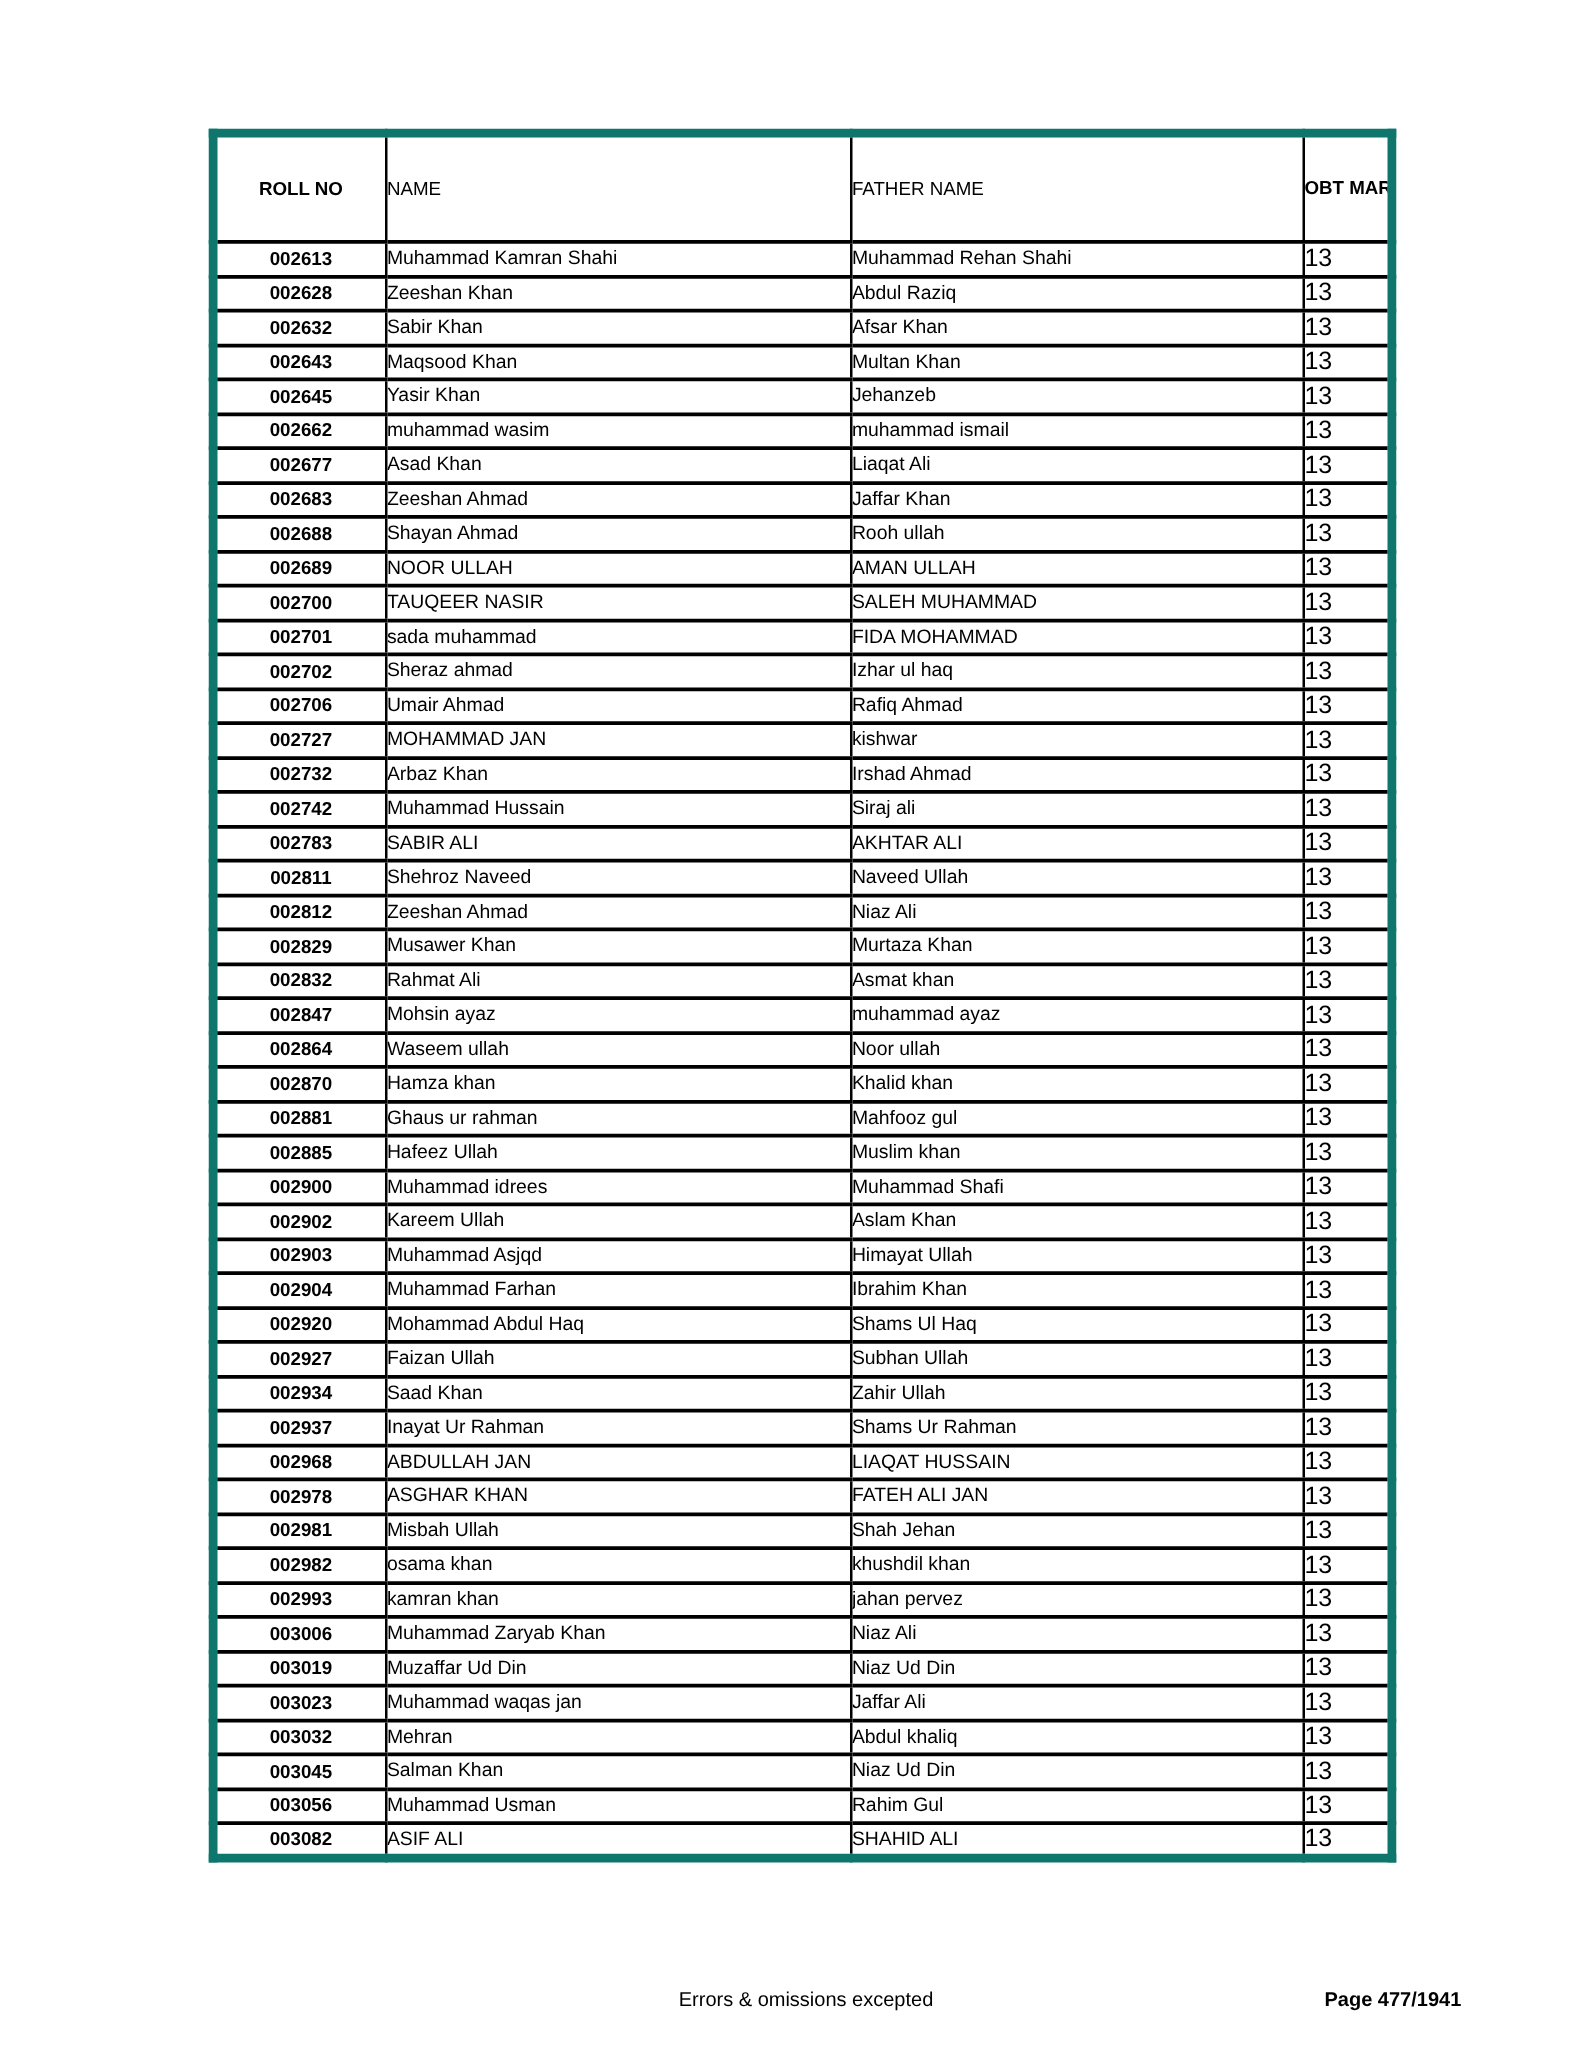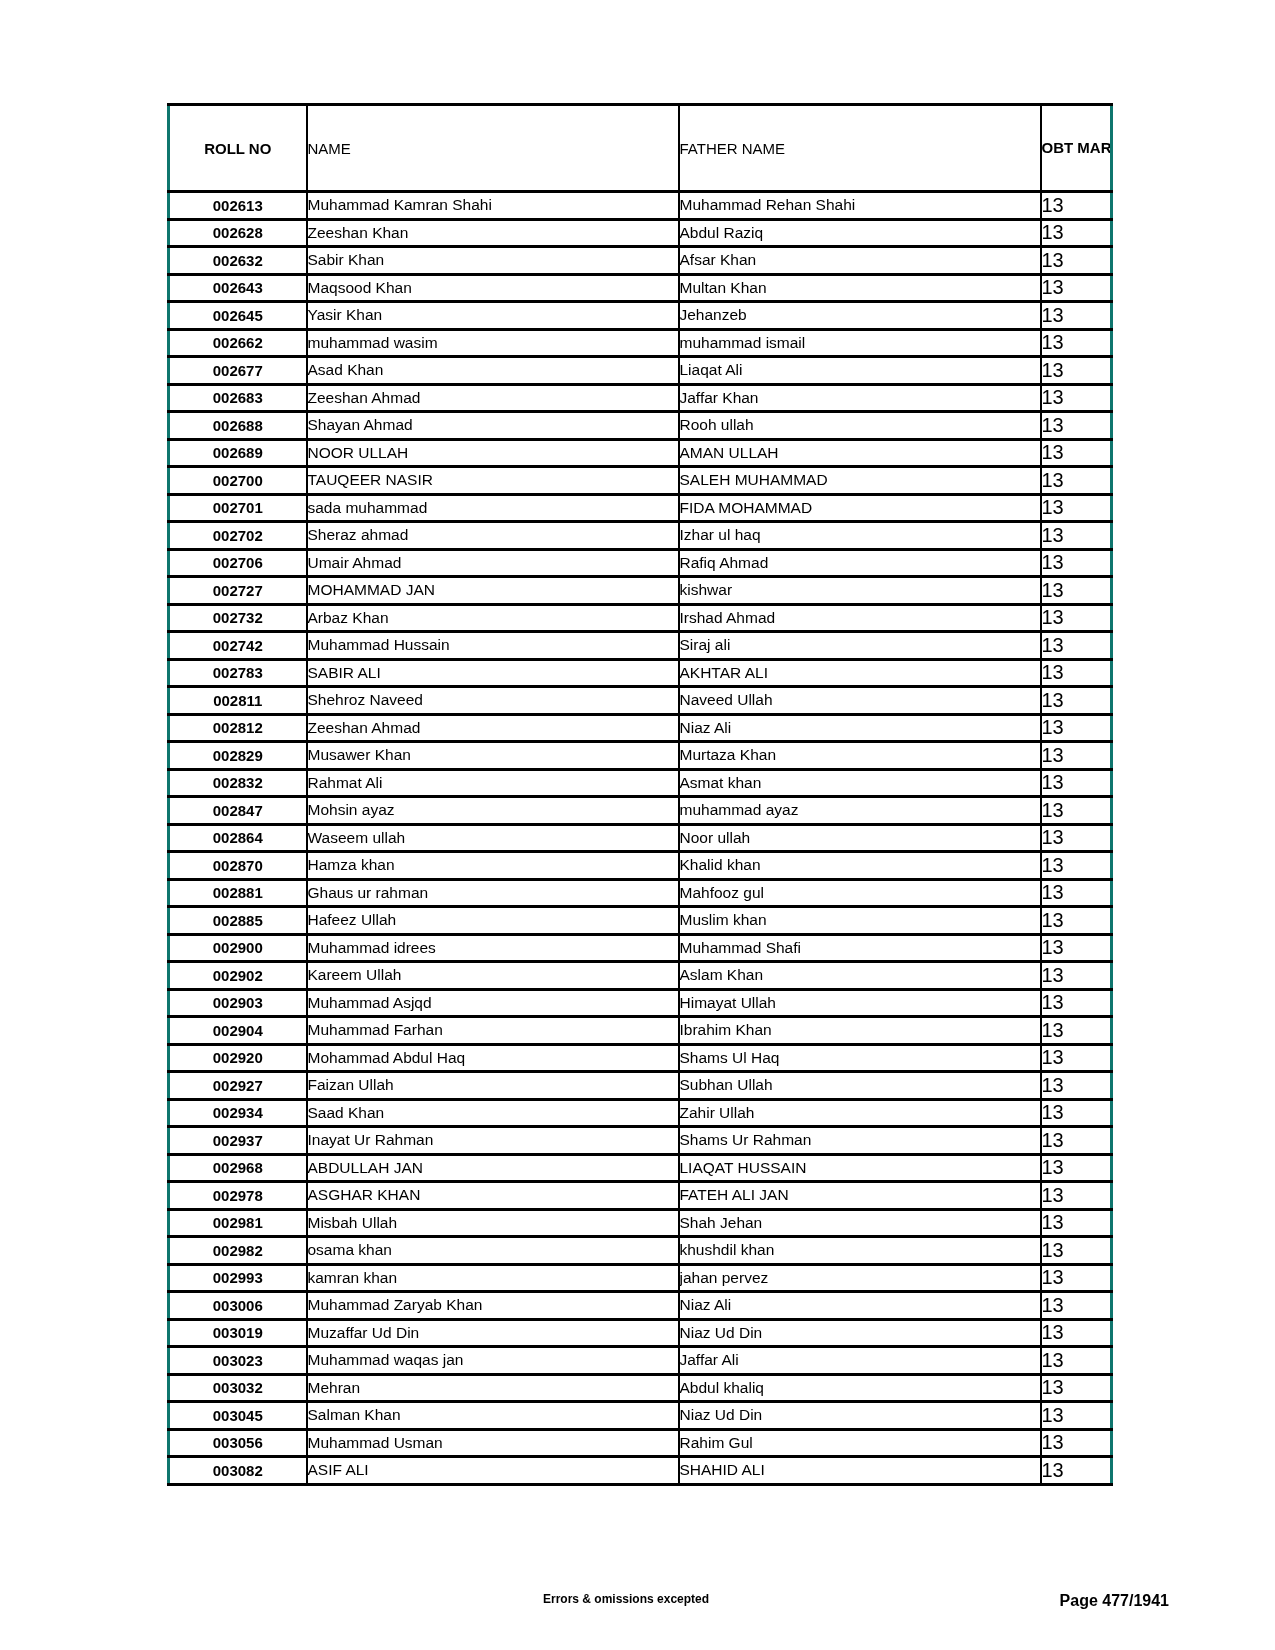--- a/index.html
+++ b/index.html
@@ -16,21 +16,21 @@
     color: #000000;
     overflow: hidden;
   }
   table.results {
     position: absolute;
     left: 167px;
     top: 103px;
     width: 943px;
     border-collapse: collapse;
     table-layout: fixed;
-    border: 3px solid #0f766e;
+    border: 7px solid #0f766e;
   }
   table.results th,
   table.results td {
     border-left: 2px solid #000000;
     border-right: 2px solid #000000;
     border-top: 3px solid #000000;
     border-bottom: 3px solid #000000;
     padding: 0;
     overflow: hidden;
     white-space: nowrap;
@@ -68,22 +68,22 @@
     font-size: 15.5px;
     padding-left: 5px;
   }
   td.cell-marks {
     font-size: 20px;
   }
   .footer-note {
     position: absolute;
     left: 543px;
     top: 1592px;
-    font-size: 12px;
-    font-weight: bold;
+    font-size: 16px;
+    font-weight: normal;
   }
   .footer-page {
     position: absolute;
     right: 106px;
     top: 1592px;
     font-size: 16px;
     font-weight: bold;
   }
 </style>
 </head>

